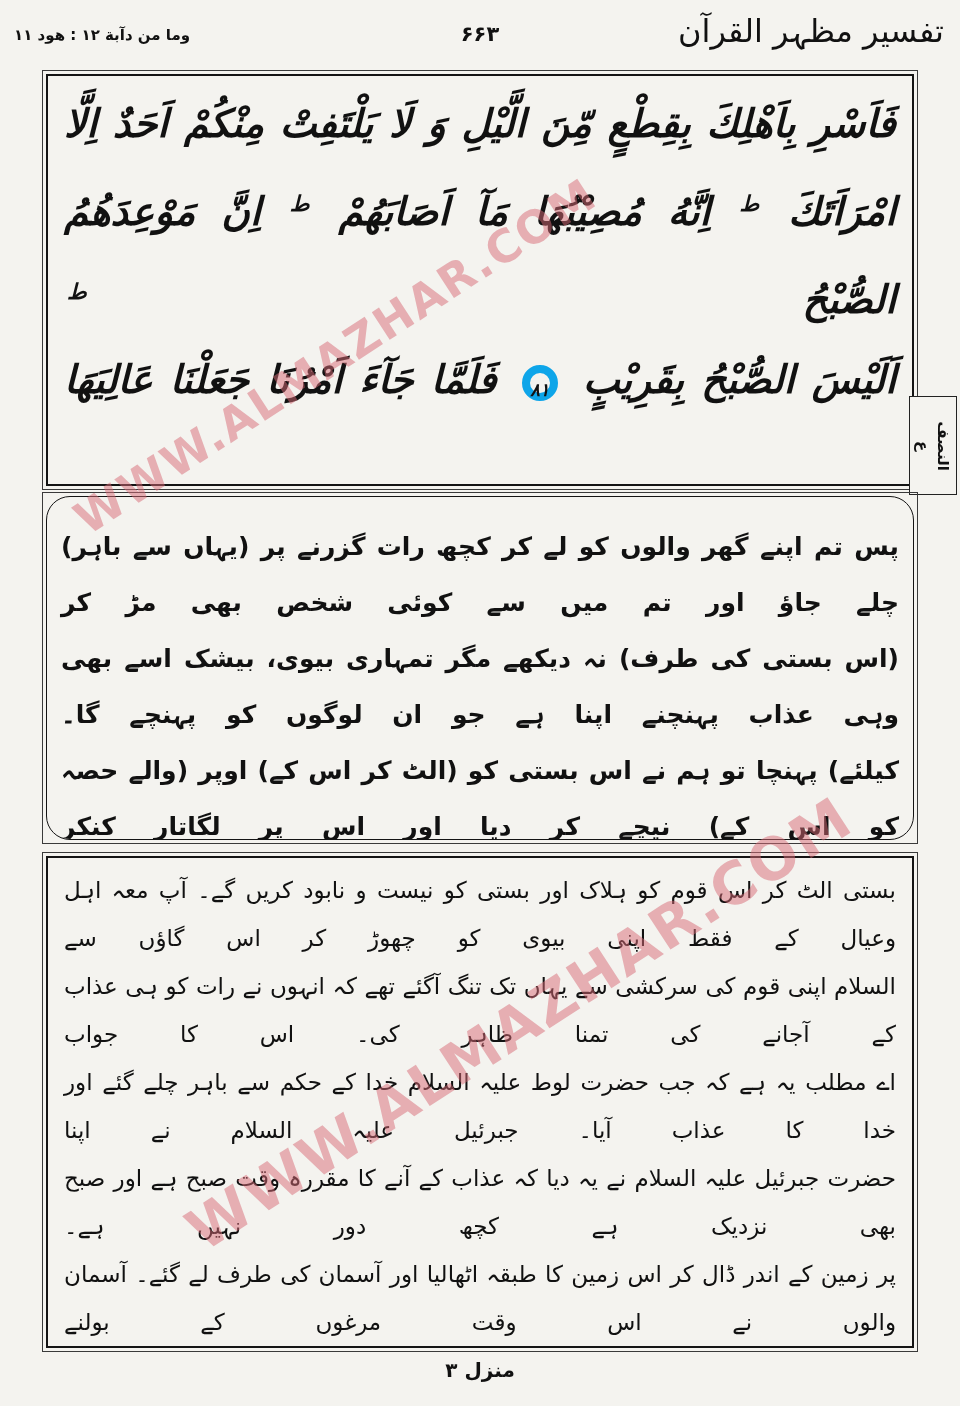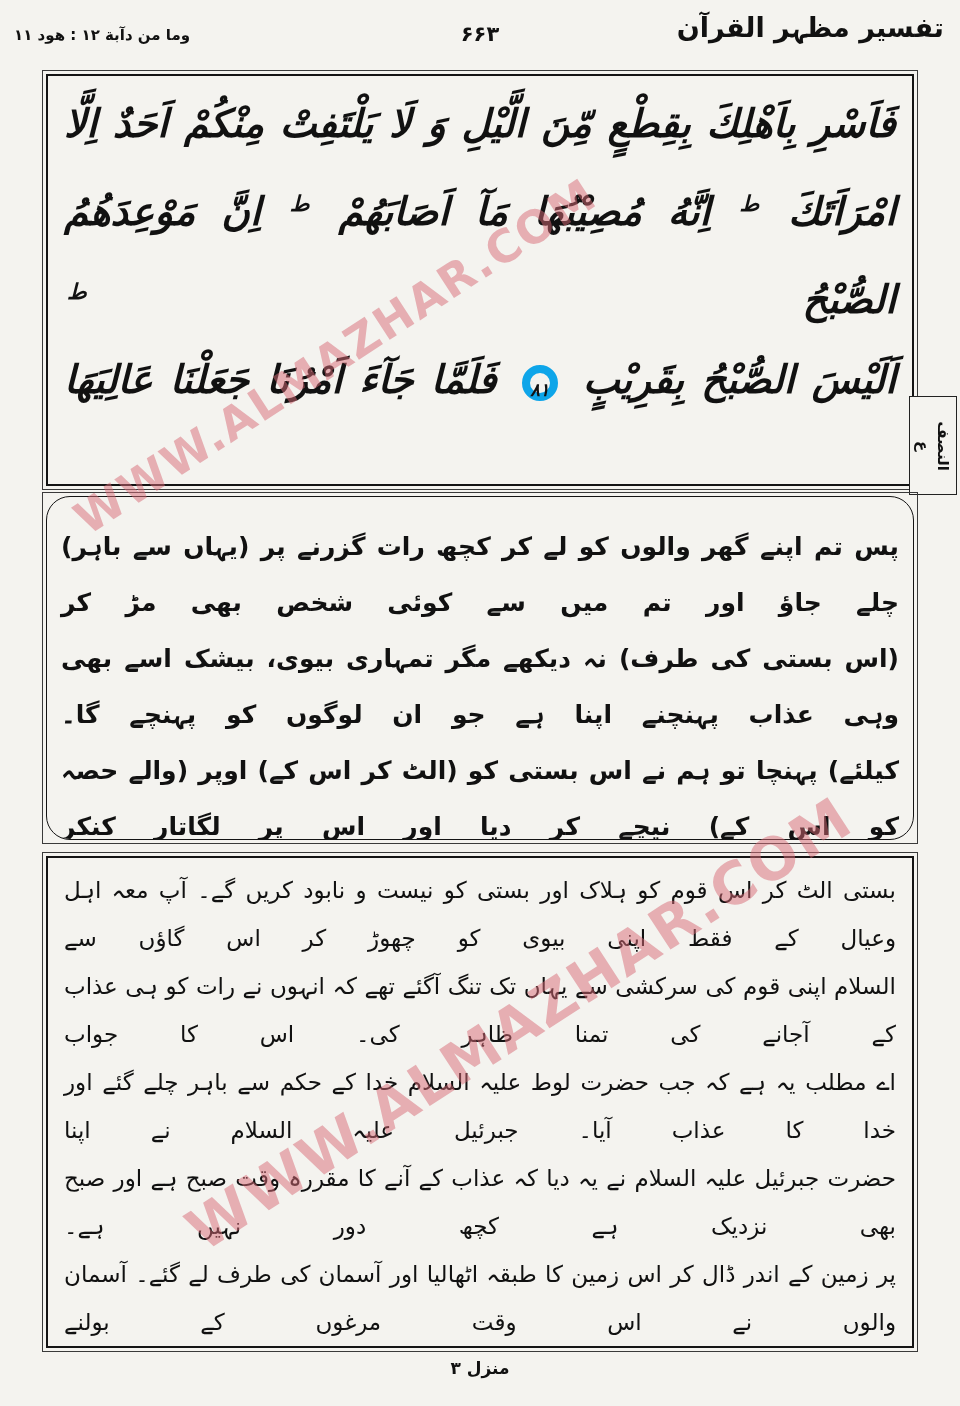--- a/index.html
+++ b/index.html
@@ -2,21 +2,21 @@
 <html lang="ur" dir="rtl"><head>
 <meta charset="utf-8">
 <style>
   * { margin:0; padding:0; box-sizing:border-box; }
   body { background:#e9e8e4; font-family:"DejaVu Sans", sans-serif; }
   .page {
     position:relative; width:960px; height:1406px; margin:0 auto;
     background:#f4f3ef; color:#111; overflow:hidden; direction:rtl;
   }
   
-  .hdr-right { position:absolute; top:12px; right:16px; font-size:27px; font-weight:bold;margin-left:28px; }
+  .hdr-right { position:absolute; top:12px; right:16px; font-size:32px; font-weight:normal;margin-left:28px; }
   .hdr-center{ position:absolute; top:22px; left:0; width:100%; text-align:center; font-size:21px; font-weight:bold; direction:ltr; }
   .hdr-left  { position:absolute; top:26px; left:14px; font-size:15px; font-weight:bold; }
   
   .box-double { position:absolute; left:42px; width:876px; border:1px solid #3a3a3a; padding:3px; background:transparent; }
   .box-inner  { width:100%; height:100%; border:2px solid #141414; padding:8px 16px; overflow:hidden; }
   
   .quran-box { top:70px; height:420px; }
   .qline { direction:rtl; text-align:justify; text-align-last:justify;
            font-size:39px; font-weight:bold; line-height:80px; white-space:normal;font-style:italic; }
   .ayah { display:inline-block; width:36px; height:36px; border:8px solid #0ea5e9; border-radius:50%;
@@ -35,21 +35,21 @@
   .trans-box .box-inner { border-width:1px; padding:22px 14px;border-radius:24px; }
   .tline { direction:rtl; text-align:justify; text-align-last:justify;
            font-size:25px; font-weight:bold; line-height:56px; }
   .tline .ayah { width:30px; height:30px; font-size:15px; line-height:27px; margin:0 5px; }
   
   .comm-box { top:852px; height:500px; }
   .cline { direction:rtl; text-align:justify; text-align-last:justify;
            font-size:23px; font-weight:normal; line-height:48px; }
   
   .footer { position:absolute; top:1358px; left:0; width:100%; text-align:center;
-            font-size:17px; font-weight:bold; }
+            font-size:20px; font-weight:bold; }
   
   .wm { position:absolute; direction:ltr; font-weight:bold; letter-spacing:2px;
         color:rgba(216,105,118,0.50); pointer-events:none; z-index:5; white-space:nowrap; }
   .wm1 { top:330px; left:30px;  font-size:45px; transform:rotate(-33deg); }
   .wm2 { top:990px; left:130px; font-size:58px; transform:rotate(-33deg); }
 </style>
 </head>
 <body>
 
 <div class="page">

